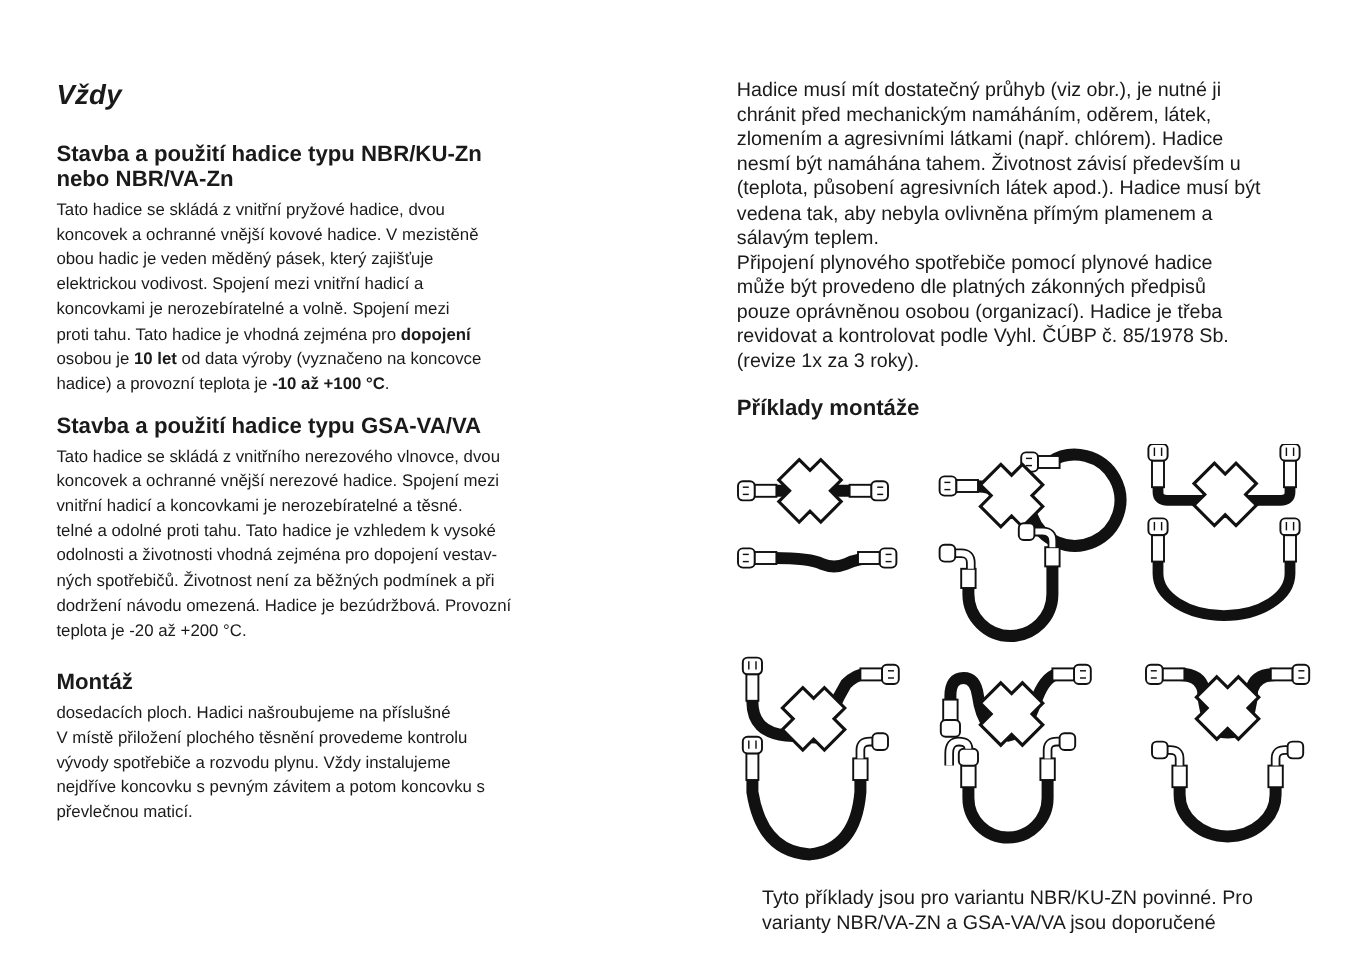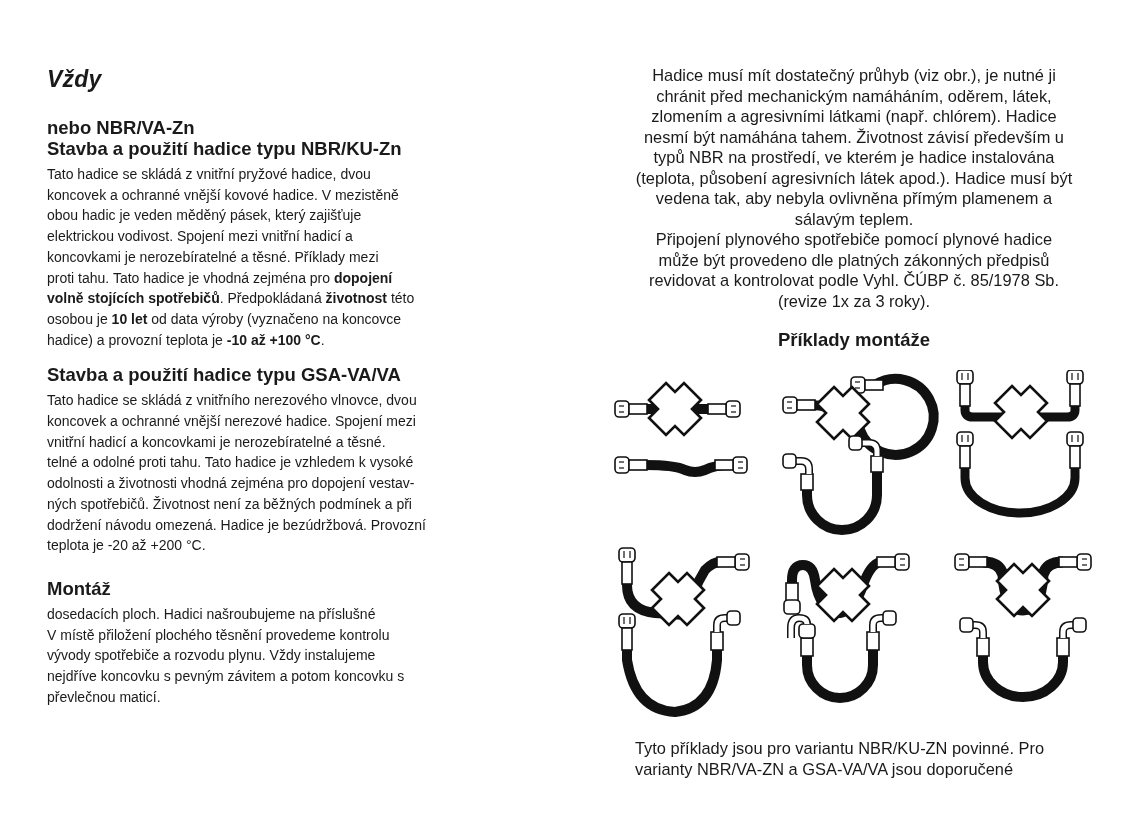--- a/index.html
+++ b/index.html
@@ -3,21 +3,21 @@
 <meta charset="utf-8">
 <style>
   html, body { margin: 0; padding: 0; }
   body {
     width: 1134px; height: 814px; background: #ffffff; overflow: hidden;
     position: relative; color: #1a1a1a;
     font-family: "Liberation Sans", "DejaVu Sans", sans-serif;
   }
   .col { position: absolute; }
   .left { left: 47px; top: 66px; width: 480px; }
-  .right { left: 614px; top: 65px; width: 480px; text-align: center; }
+  .right { left: 614px; top: 65px; width: 480px; }
 
   .title {
     font-style: italic; font-weight: bold; font-size: 23px;
     margin: 0 0 24px 0; letter-spacing: 0.2px;
   }
   .h2 {
     font-weight: bold; font-size: 18.5px; line-height: 21px; margin: 0 0 5px 0;
   }
   .para {
     font-size: 14px; line-height: 20.7px; margin: 0;
@@ -40,31 +40,30 @@
   }
 </style>
 </head>
 <body>
 
 <div class="col left">
   <div class="title">Vždy</div>
 
   <div>
     <div class="h2">
+      <div>Stavba a použití hadice typu NBR/KU-Zn</div>
       <div>nebo NBR/VA-Zn</div>
-      <div>Stavba a použití hadice typu NBR/KU-Zn</div>
     </div>
     <div class="para">
       <div>Tato hadice se skládá z vnitřní pryžové hadice, dvou</div>
       <div>koncovek a ochranné vnější kovové hadice. V mezistěně</div>
       <div>obou hadic je veden měděný pásek, který zajišťuje</div>
       <div>elektrickou vodivost. Spojení mezi vnitřní hadicí a</div>
-      <div>koncovkami je nerozebíratelné a těsné. Příklady mezi</div>
+      <div>koncovkami je nerozebíratelné a volně. Spojení mezi</div>
       <div><span>proti tahu. Tato hadice je vhodná zejména pro </span><b>dopojení</b></div>
-      <div><b>volně stojících spotřebičů</b><span>. Předpokládaná </span><b>životnost</b><span> této</span></div>
       <div><span>osobou je </span><b>10 let</b><span> od data výroby (vyznačeno na koncovce</span></div>
       <div><span>hadice) a provozní teplota je </span><b>-10 až +100 °C</b><span>.</span></div>
     </div>
   </div>
 
   <div class="sec-gap"></div>
 
   <div>
     <div class="h2">Stavba a použití hadice typu GSA-VA/VA</div>
     <div class="para">
@@ -92,26 +91,26 @@
     </div>
   </div>
 </div>
 
 <div class="col right">
   <div class="para">
     <div>Hadice musí mít dostatečný průhyb (viz obr.), je nutné ji</div>
     <div>chránit před mechanickým namáháním, oděrem, látek,</div>
     <div>zlomením a agresivními látkami (např. chlórem). Hadice</div>
     <div>nesmí být namáhána tahem. Životnost závisí především u</div>
-    <div>typů NBR na prostředí, ve kterém je hadice instalována</div>
     <div>(teplota, působení agresivních látek apod.). Hadice musí být</div>
     <div>vedena tak, aby nebyla ovlivněna přímým plamenem a</div>
     <div>sálavým teplem.</div>
     <div>Připojení plynového spotřebiče pomocí plynové hadice</div>
     <div>může být provedeno dle platných zákonných předpisů</div>
+    <div>pouze oprávněnou osobou (organizací). Hadice je třeba</div>
     <div>revidovat a kontrolovat podle Vyhl. ČÚBP č. 85/1978 Sb.</div>
     <div>(revize 1x za 3 roky).</div>
   </div>
   <div class="examples-title">Příklady montáže</div>
 </div>
 
 <svg class="fig" style="left:605px; top:370px;" width="500" height="350" viewBox="0 0 500 350">
   <defs>
     <g id="fitH">
       <rect x="-12" y="-8" width="14" height="16" rx="4" class="fit"></rect>

